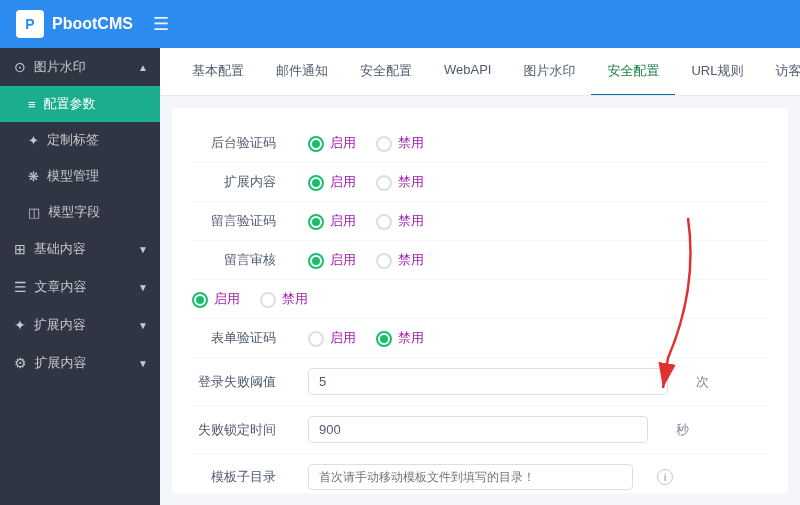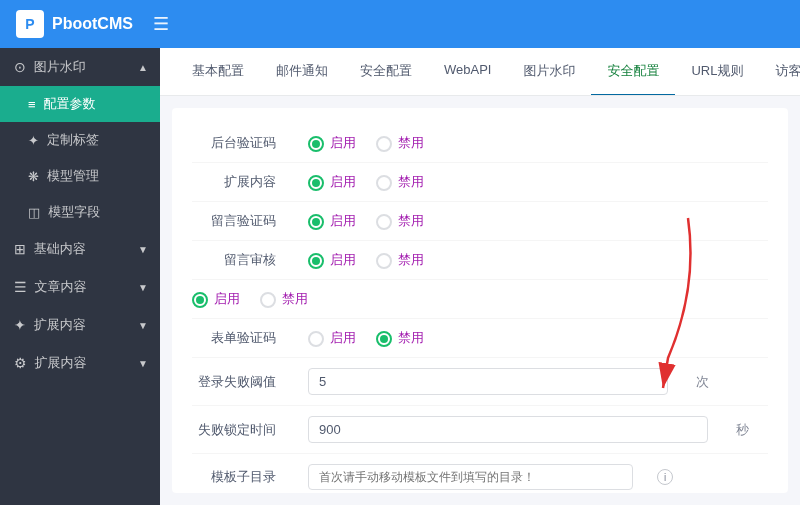--- a/index.html
+++ b/index.html
@@ -401,21 +401,21 @@
         <div class="form-label">登录失败阈值</div>
         <div class="form-controls">
           <input type="text" class="form-input" value="5" style="width: 360px;">
           <span class="form-unit">次</span>
         </div>
       </div>
 
       <div class="form-row">
         <div class="form-label">失败锁定时间</div>
         <div class="form-controls">
-          <input type="text" class="form-input" value="900" style="width: 400px;">
+          <input type="text" class="form-input" value="900" style="width: 340px;">
           <span class="form-unit">秒</span>
         </div>
       </div>
 
       <div class="form-row">
         <div class="form-label">模板子目录</div>
         <div class="form-controls">
           <input type="text" class="form-input form-input-placeholder" placeholder="首次请手动移动模板文件到填写的目录！" style="width: 325px;">
           <span class="info-icon">i</span>
         </div>

